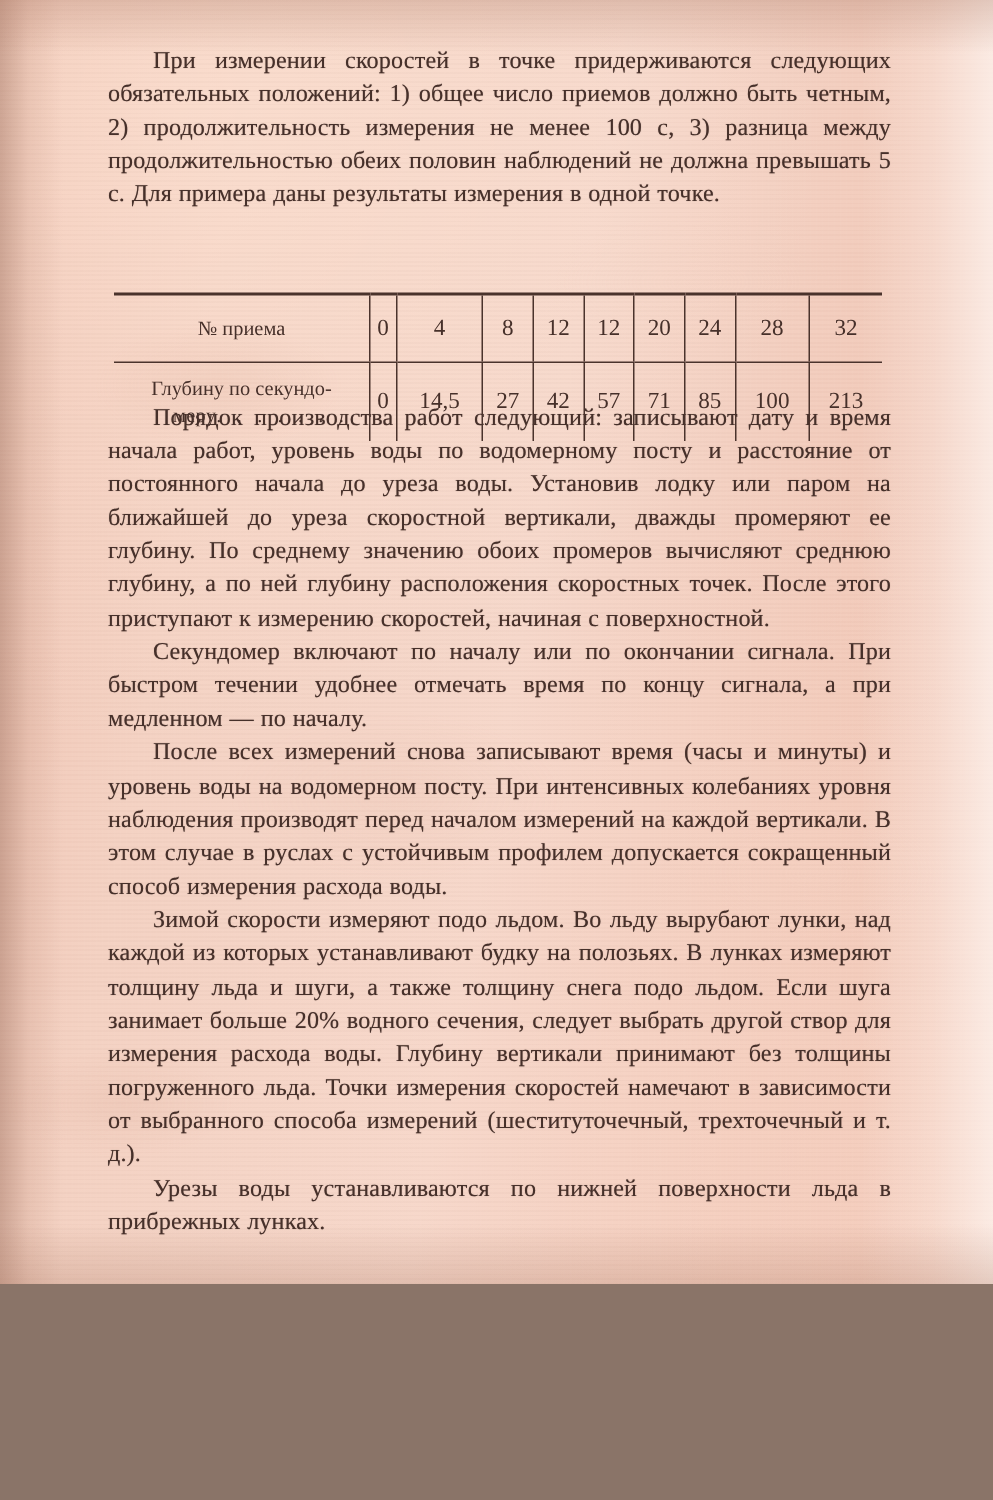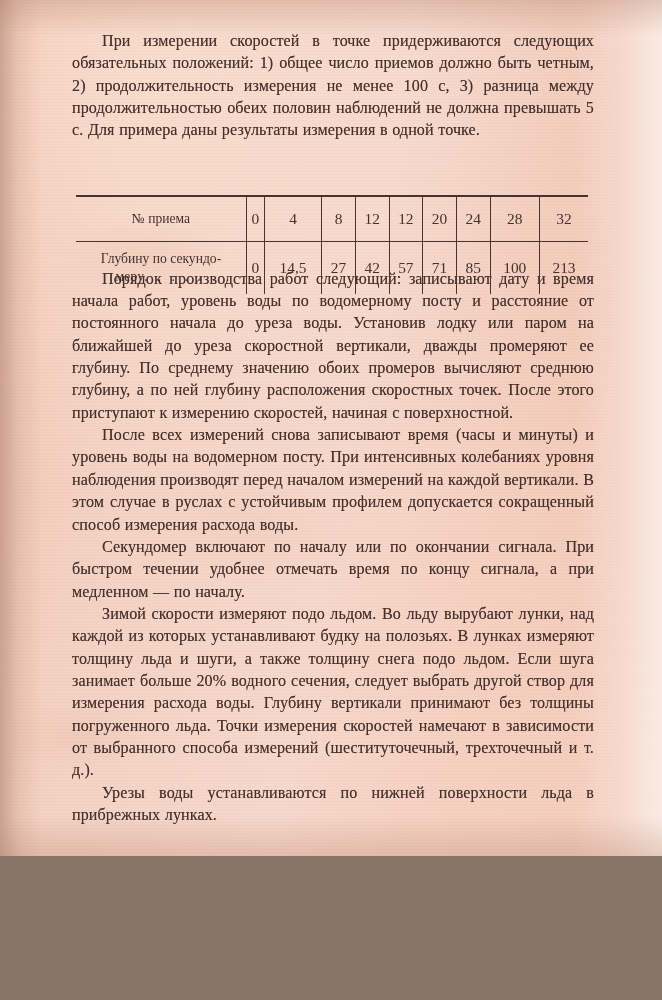--- a/index.html
+++ b/index.html
@@ -168,22 +168,22 @@
 
   <div class="content">
 
     <div class="textcol">
 
       <p class="para">При измерении скоростей в точке придерживаются следующих обязательных положений: 1) общее число приемов должно быть четным, 2) продолжительность измерения не менее 100 с, 3) разница между продолжительностью обеих половин наблюдений не должна превышать 5 с. Для примера даны результаты измерения в одной точке.</p>
 
       <div class="table-gap"></div>
 
       <p class="para">Порядок производства работ следующий: записывают дату и время начала работ, уровень воды по водомерному посту и расстояние от постоянного начала до уреза воды. Установив лодку или паром на ближайшей до уреза скоростной вертикали,  дважды промеряют ее глубину. По среднему значению обоих промеров вычисляют среднюю глубину, а по ней глубину расположения скоростных точек. После этого приступают к измерению скоростей, начиная с поверхностной.</p>
+      <p class="para">Секундомер включают по началу или по окончании сигнала. При быстром течении удобнее отмечать время по концу сигнала, а при медленном — по началу.</p>
       <p class="para">После всех измерений снова записывают время (часы и минуты) и уровень воды на водомерном посту. При интенсивных колебаниях уровня наблюдения производят перед началом измерений на каждой вертикали. В этом случае в руслах с устойчивым профилем допускается сокращенный способ измерения расхода воды.</p>
-      <p class="para">Секундомер включают по началу или по окончании сигнала. При быстром течении удобнее отмечать время по концу сигнала, а при медленном — по началу.</p>
       <p class="para">Зимой скорости измеряют подо льдом. Во льду вырубают лунки, над каждой из которых устанавливают будку на полозьях. В лунках измеряют толщину льда и шуги, а также толщину снега подо льдом. Если шуга занимает больше 20% водного сечения, следует выбрать другой створ для измерения расхода воды. Глубину вертикали принимают без толщины погруженного льда. Точки измерения скоростей намечают в зависимости от выбранного способа измерений (шеституточечный, трехточечный и т. д.).</p>
       <p class="para">Урезы воды устанавливаются по нижней поверхности льда в прибрежных лунках.</p>
 
     </div>
 
     <div class="tablewrap">
       <table class="meas">
         <tbody>
           <tr class="hdr">
             <td class="rowlabel center">№ приема</td>

